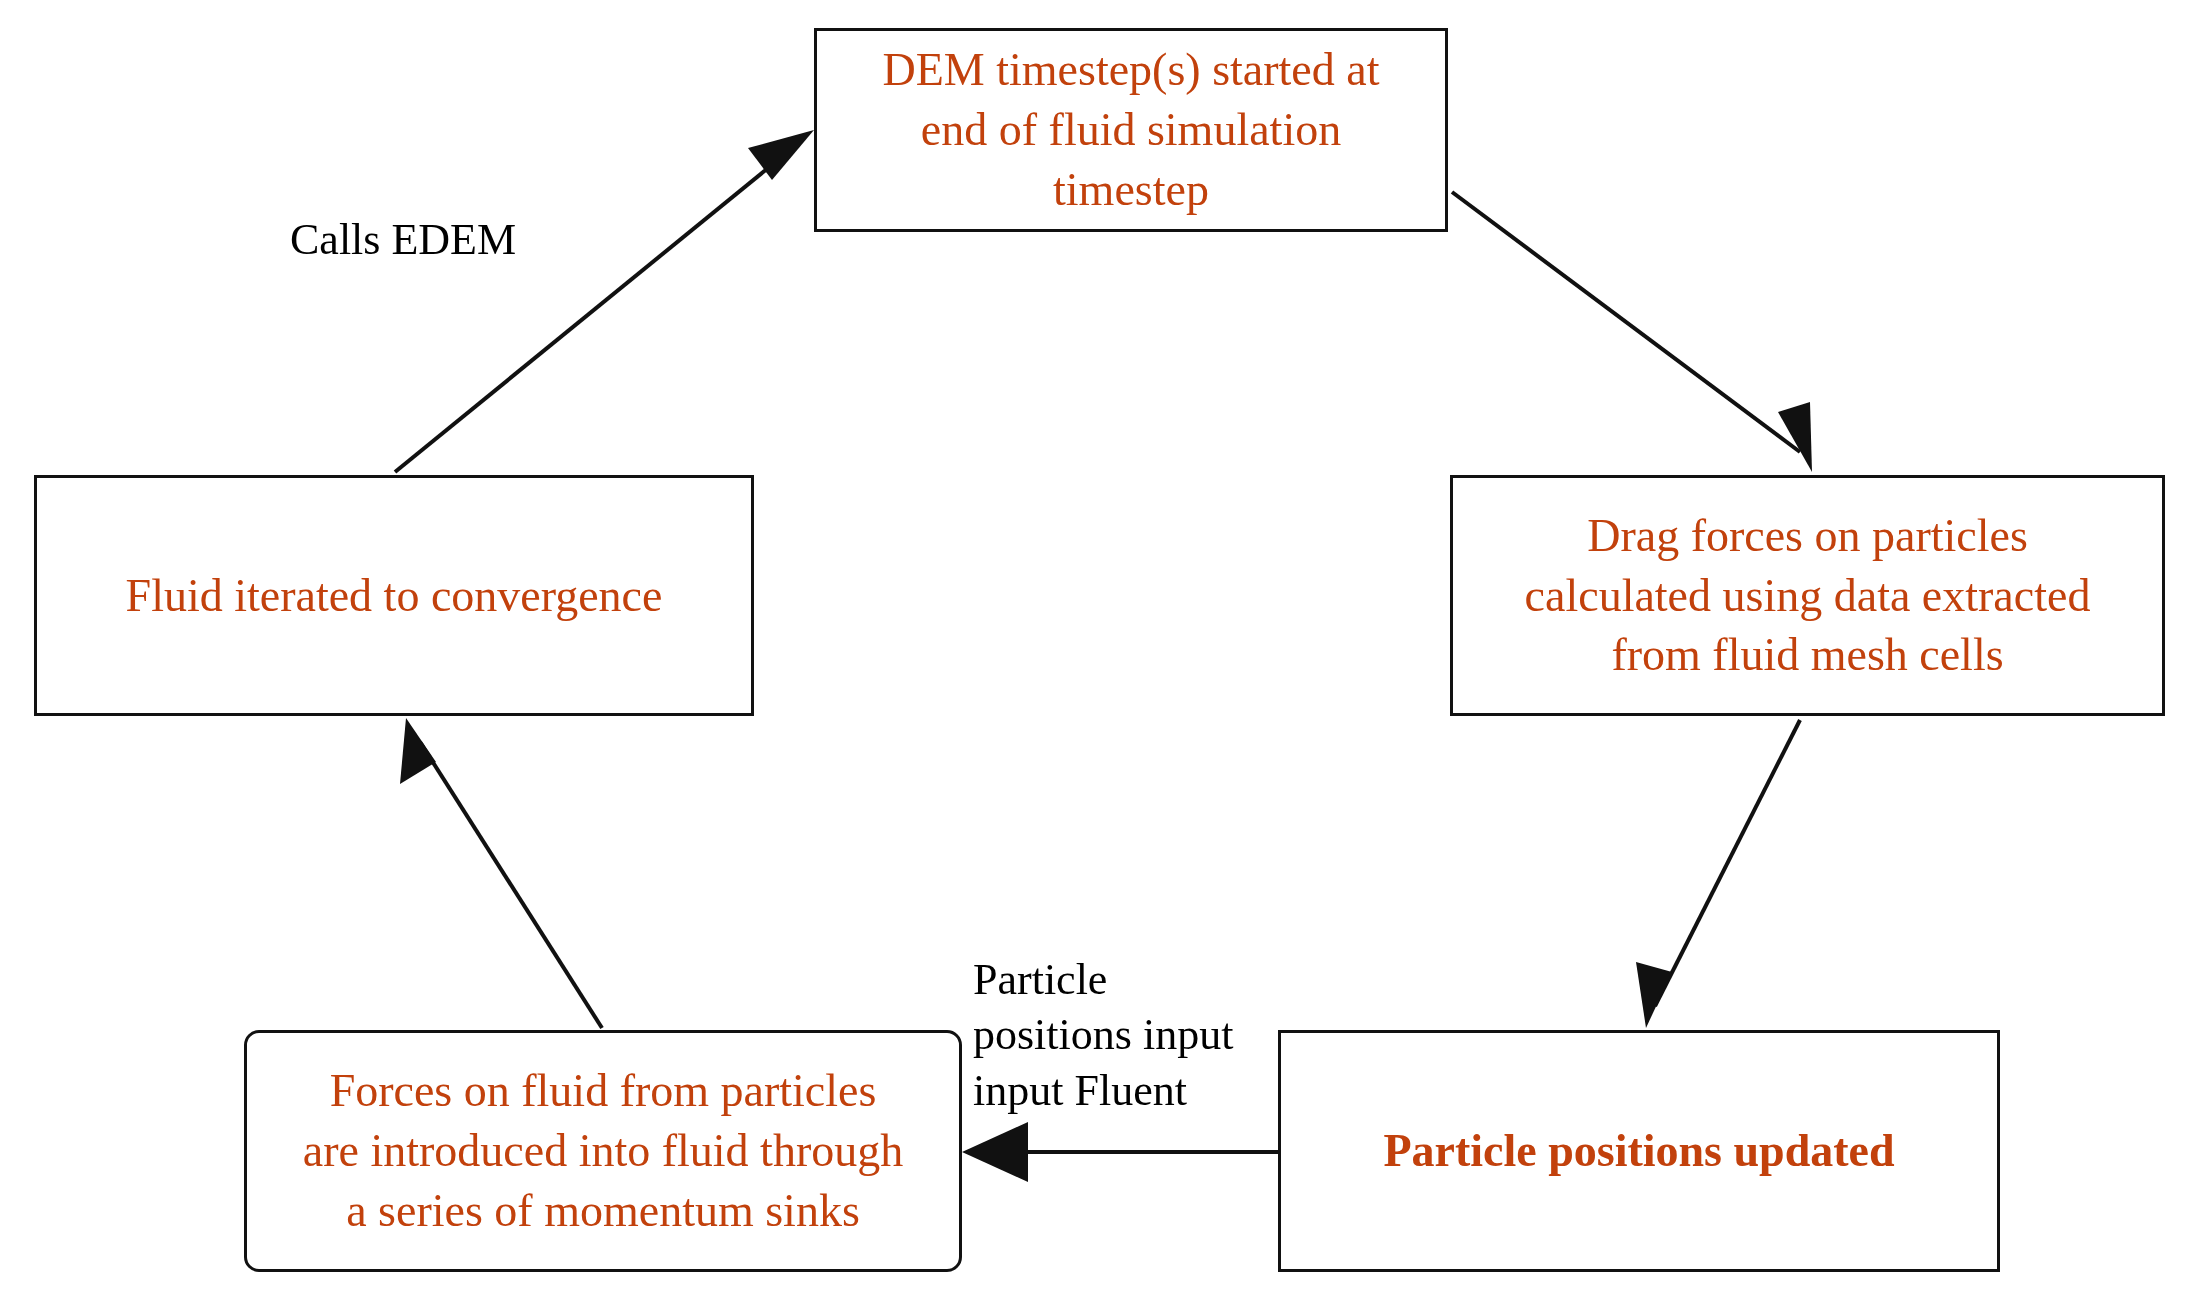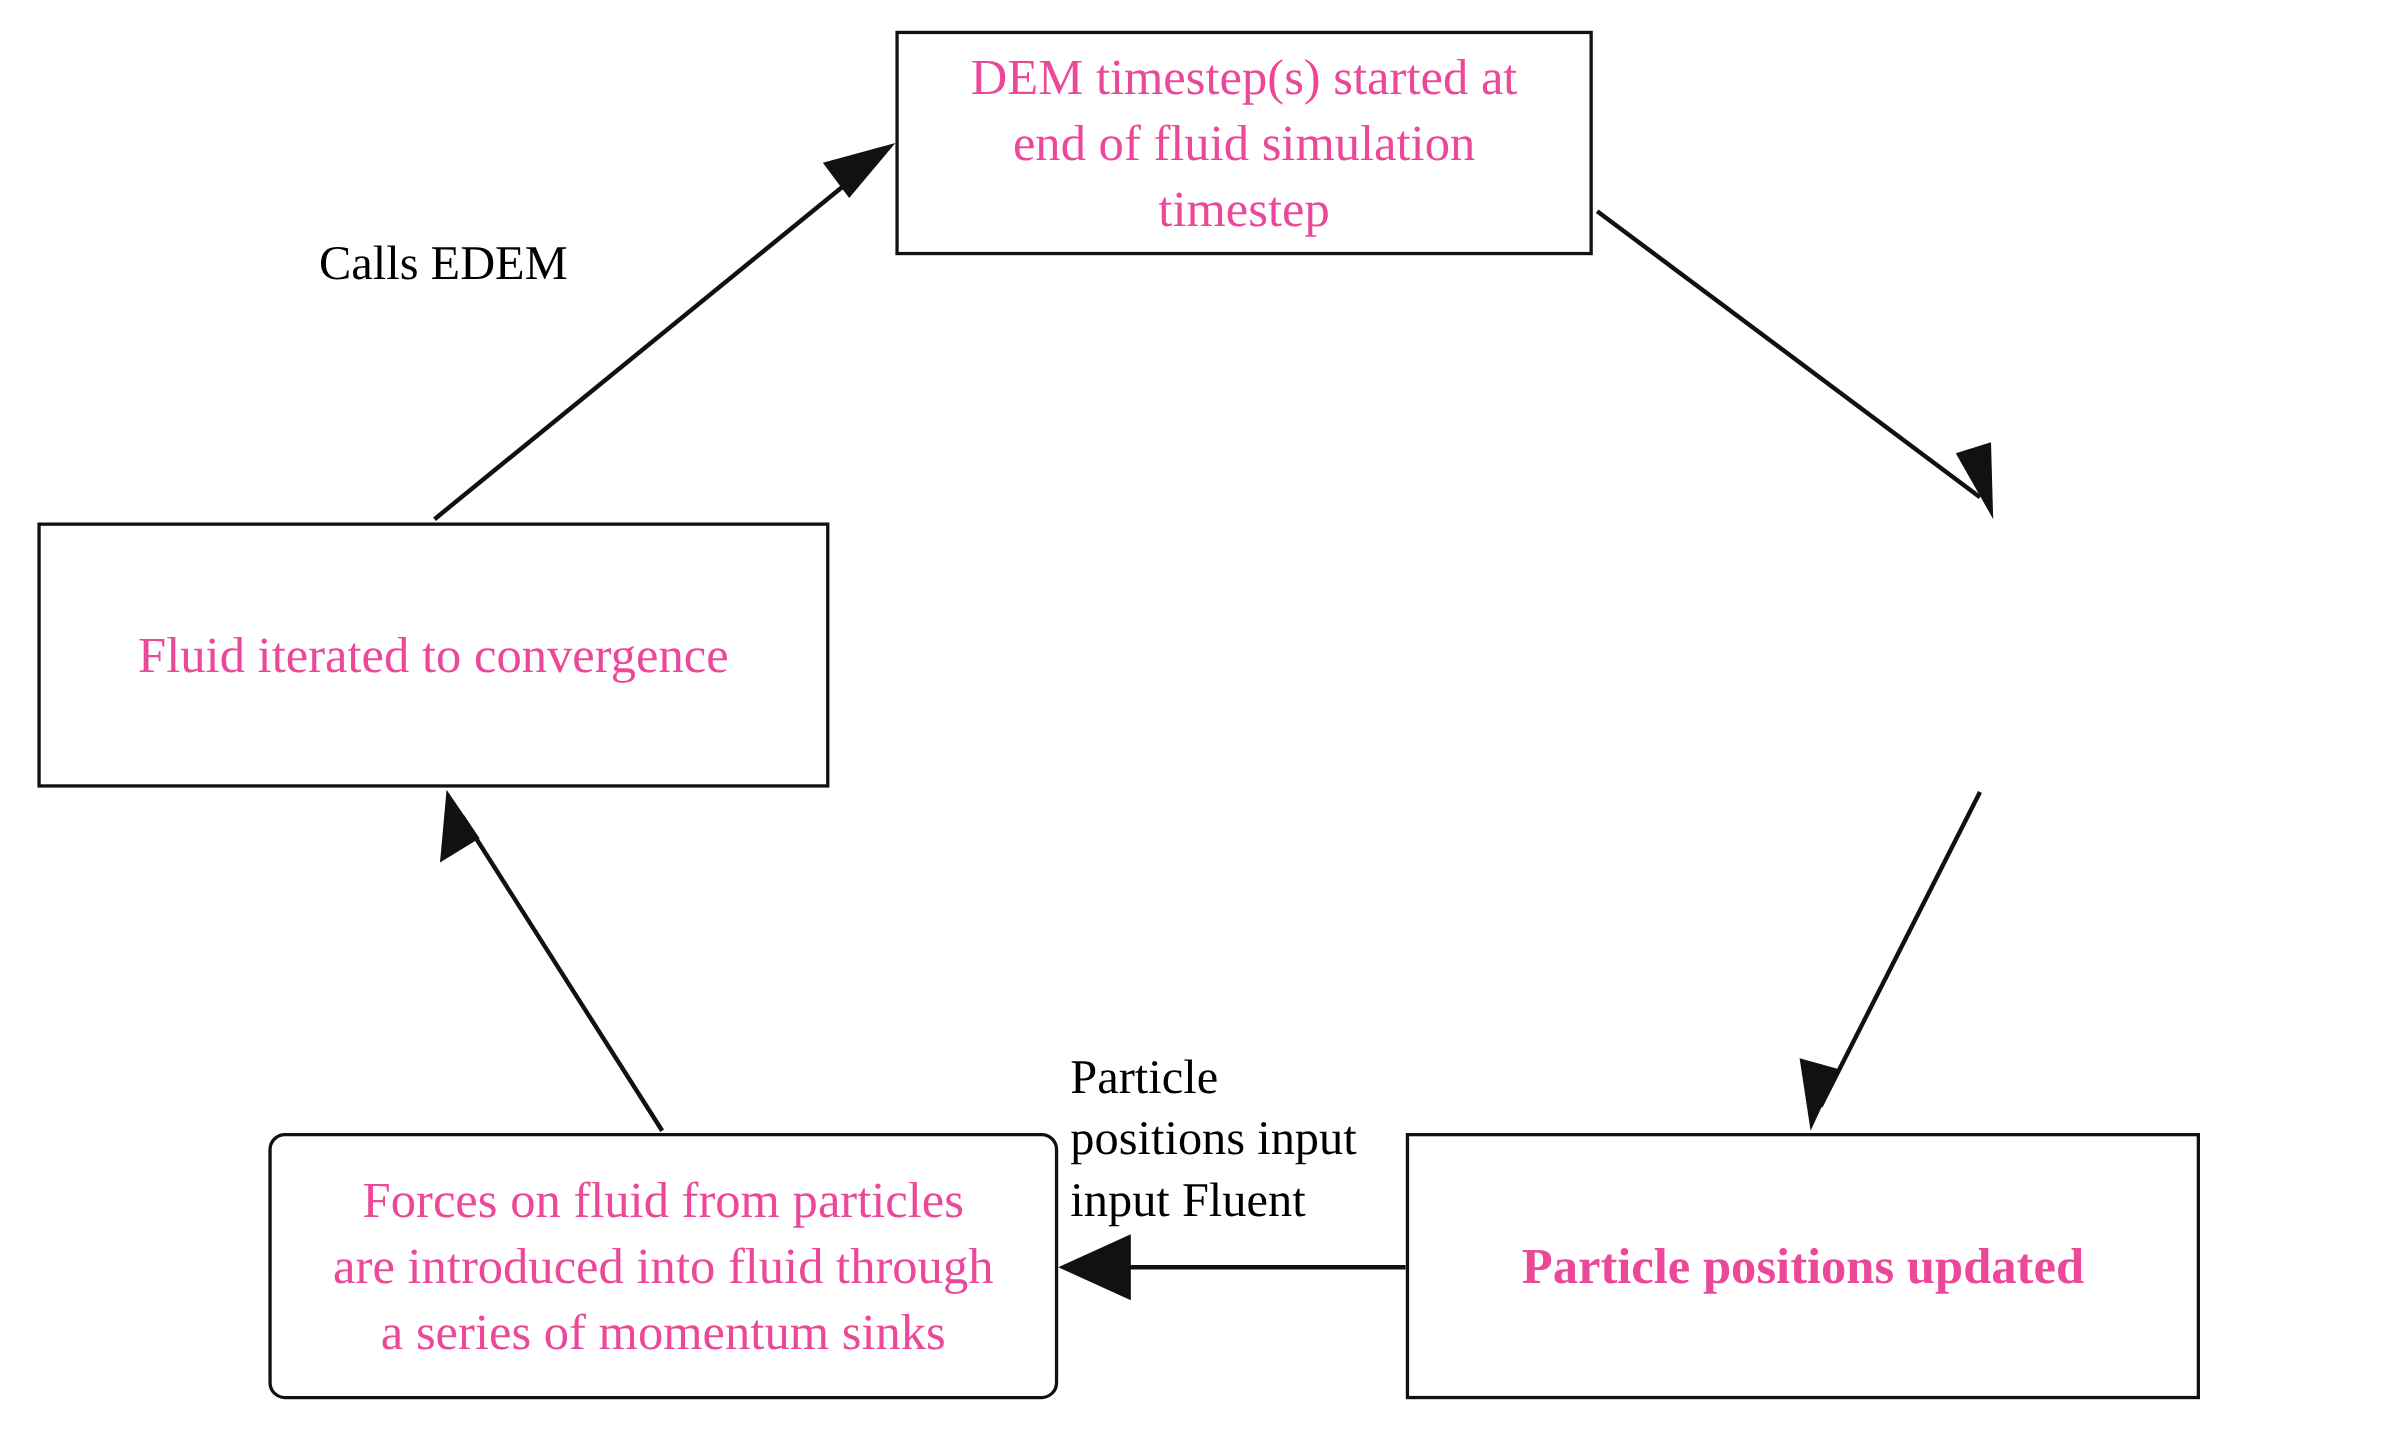--- a/index.html
+++ b/index.html
@@ -17,21 +17,21 @@
   }
   .node {
     position: absolute;
     box-sizing: border-box;
     border: 3px solid #111111;
     background: #ffffff;
     display: flex;
     align-items: center;
     justify-content: center;
     text-align: center;
-    color: #ec4899;
+    color: #c2410c;
     font-size: 46px;
     line-height: 1.30;
     padding: 4px 10px;
     white-space: pre-line;
   }
   .edge-label {
     position: absolute;
     color: #000000;
     font-size: 44px;
     line-height: 1.26;
@@ -95,20 +95,23 @@
     <g>
       <line x1="602" y1="1028" x2="420" y2="742"></line>
       <polygon class="arrowhead" points="406,718 400,784 436,762"></polygon>
     </g>
   </svg>
 
   <div class="node" id="node-dem">DEM timestep(s) started at
 end of fluid simulation
 timestep</div>
 
+  <div class="node" id="node-drag">Drag forces on particles
+calculated using data extracted
+from fluid mesh cells</div>
 
   <div class="node" id="node-updated">Particle positions updated</div>
 
   <div class="node" id="node-forces">Forces on fluid from particles
 are introduced into fluid through
 a series of momentum sinks</div>
 
   <div class="node" id="node-fluid">Fluid iterated to convergence</div>
 
   <div class="edge-label" id="label-calls-edem">Calls EDEM</div>

